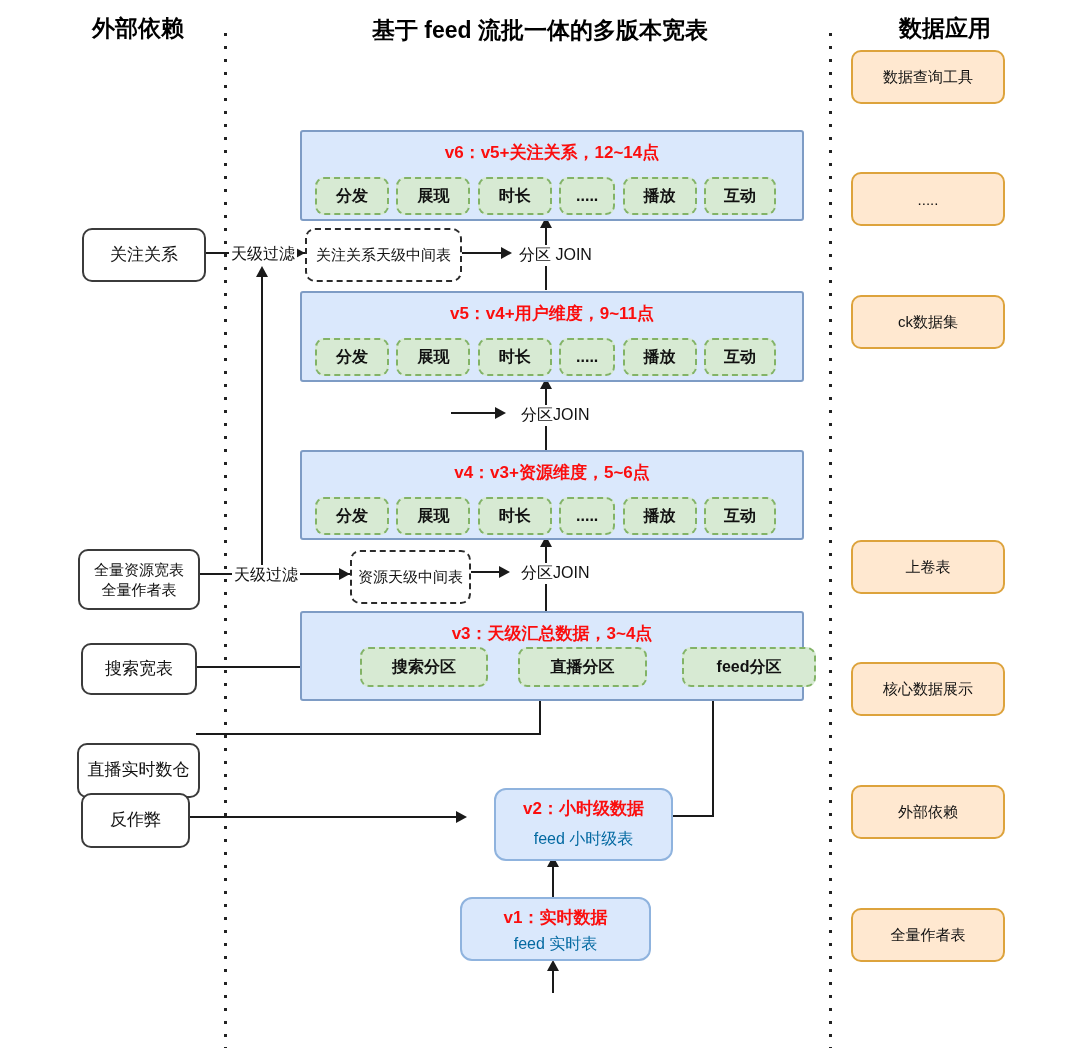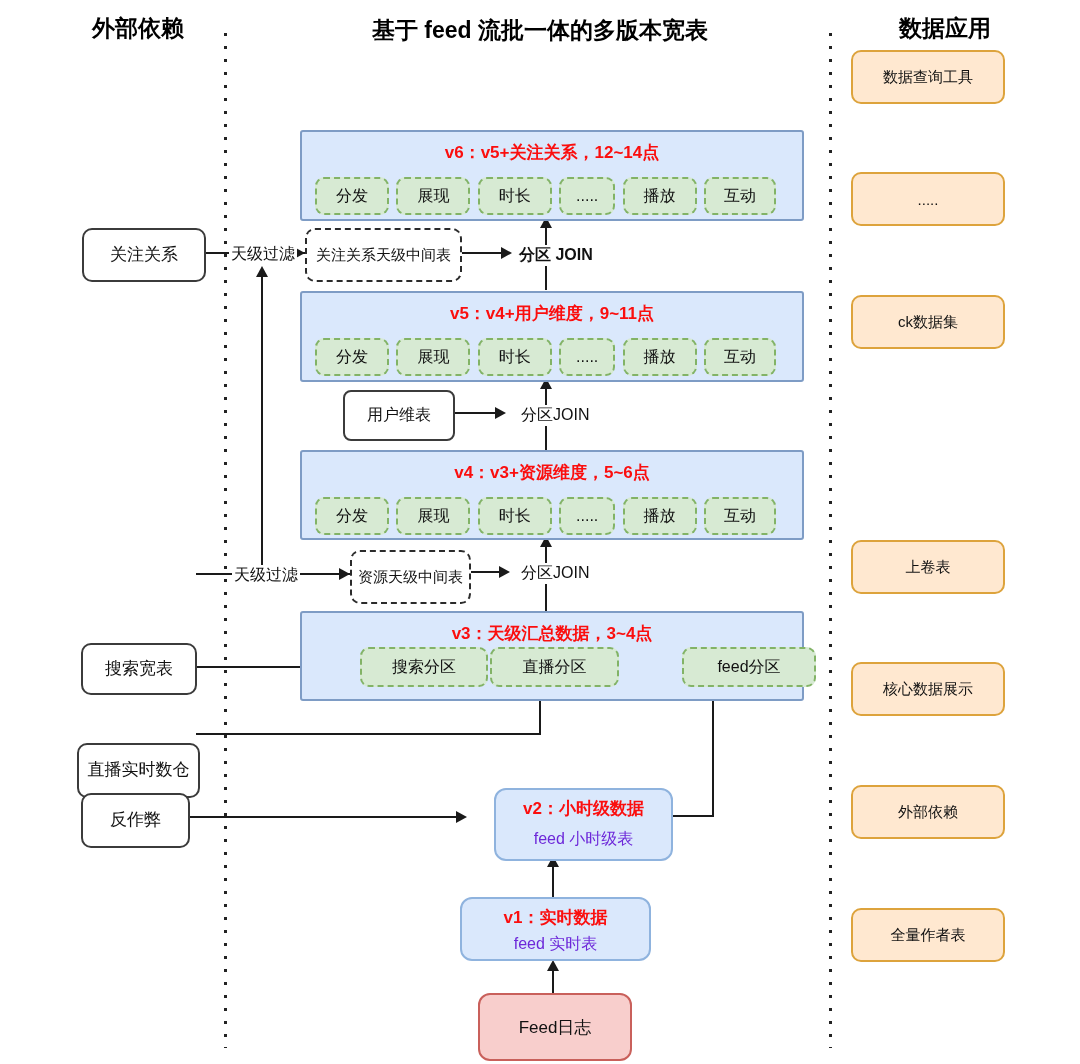--- a/index.html
+++ b/index.html
@@ -26,27 +26,27 @@
 
   .dashbox{position:absolute;background:#fff;border:2px dashed #2b2b2b;border-radius:10px;
     display:flex;align-items:center;justify-content:center;font-size:15px;white-space:nowrap;}
 
   .bluebox{position:absolute;background:var(--blue-fill);border:2px solid var(--blue-border);
     border-radius:3px;}
   .vtitle{text-align:center;font-weight:bold;font-size:17px;color:var(--red-title);margin-top:9px;}
   .chiprow{display:flex;justify-content:space-between;padding:0 26px 0 13px;margin-top:13px;}
   .chip{background:var(--green-fill);border:2px dashed var(--green-border);border-radius:9px;
     height:34px;display:flex;align-items:center;justify-content:center;
-    font-weight:normal;font-size:16px;}
+    font-weight:bold;font-size:16px;}
   .chip.abs{position:absolute;height:36px;margin-left:30px;}
 
   .softblue{position:absolute;background:var(--blue-fill);border:2px solid #8fb3de;
     border-radius:12px;text-align:center;}
   .softblue .t{font-weight:bold;font-size:17px;color:var(--red-title);margin-top:7px;}
-  .softblue .s{font-size:16px;color:#6d28d9;margin-top:9px;}
+  .softblue .s{font-size:16px;color:#0369a1;margin-top:9px;}
 
   .pinkbox{position:absolute;background:var(--pink-fill);border:2px solid var(--pink-border);
     border-radius:12px;display:flex;align-items:center;justify-content:center;font-size:17px;}
 
   .obox{position:absolute;left:851px;width:150px;height:50px;background:var(--orange-fill);
     border:2px solid var(--orange-border);border-radius:10px;
     display:flex;align-items:center;justify-content:center;font-size:15px;white-space:nowrap;}
 
   .line{position:absolute;background:var(--line);}
   .ah-up{position:absolute;width:0;height:0;border-left:6px solid transparent;
@@ -109,26 +109,30 @@
   <div class="ah-up" style="left:707px;top:687px;"></div>
 
   <div class="line" style="left:552px;top:867px;width:2px;height:30px;"></div>
   <div class="ah-up" style="left:547px;top:856px;"></div>
 
   <div class="line" style="left:552px;top:971px;width:2px;height:22px;"></div>
   <div class="ah-up" style="left:547px;top:960px;"></div>
 
   <div class="elabel" style="left:229px;top:244px;">天级过滤</div>
   <div class="elabel" style="left:232px;top:565px;">天级过滤</div>
-  <div class="elabel" style="left:517px;top:245px;font-weight:bold;">分区 JOIN</div>
+  <div class="elabel" style="left:517px;top:245px;">分区 JOIN</div>
   <div class="elabel" style="left:519px;top:405px;">分区JOIN</div>
   <div class="elabel" style="left:519px;top:563px;">分区JOIN</div>
 
   <div class="wbox" style="left:82px;top:228px;width:120px;height:50px;">
     <span>关注关系</span>
+  </div>
+  <div class="wbox small2" style="left:78px;top:549px;width:118px;height:57px;">
+    <span>全量资源宽表</span>
+    <span>全量作者表</span>
   </div>
   <div class="wbox" style="left:81px;top:643px;width:112px;height:48px;">
     <span>搜索宽表</span>
   </div>
   <div class="wbox" style="left:77px;top:709px;width:119px;height:51px;margin-top:34px;">
     <span>直播实时数仓</span>
   </div>
   <div class="wbox" style="left:81px;top:793px;width:105px;height:51px;">
     <span>反作弊</span>
   </div>
@@ -154,60 +158,54 @@
     <div class="chiprow">
       <div class="chip" style="width:70px;">分发</div>
       <div class="chip" style="width:70px;">展现</div>
       <div class="chip" style="width:70px;">时长</div>
       <div class="chip" style="width:52px;">.....</div>
       <div class="chip" style="width:70px;">播放</div>
       <div class="chip" style="width:68px;">互动</div>
     </div>
   </div>
 
-  <div class="wbox" style="left:343px;top:390px;width:108px;height:47px;border-radius:8px;font-size:16px;">
-    <span>用户维表</span>
-  </div>
 
   <div class="bluebox" style="left:300px;top:450px;width:500px;height:86px;">
     <div class="vtitle">v4：v3+资源维度，5~6点</div>
     <div class="chiprow">
       <div class="chip" style="width:70px;">分发</div>
       <div class="chip" style="width:70px;">展现</div>
       <div class="chip" style="width:70px;">时长</div>
       <div class="chip" style="width:52px;">.....</div>
       <div class="chip" style="width:70px;">播放</div>
       <div class="chip" style="width:68px;">互动</div>
     </div>
   </div>
 
   <div class="dashbox" style="left:350px;top:550px;width:117px;height:50px;">
     <span>资源天级中间表</span>
   </div>
 
   <div class="bluebox" style="left:300px;top:611px;width:500px;height:86px;">
     <div class="vtitle">v3：天级汇总数据，3~4点</div>
     <div class="chip abs" style="left:28px;top:34px;width:124px;">搜索分区</div>
-    <div class="chip abs" style="left:158px;top:34px;width:125px;">直播分区</div>
+    <div class="chip abs" style="left:186px;top:34px;width:125px;">直播分区</div>
     <div class="chip abs" style="left:350px;top:34px;width:130px;">feed分区</div>
   </div>
 
   <div class="softblue" style="left:467px;top:788px;width:175px;height:69px;margin-left:27px;">
     <div class="t">v2：小时级数据</div>
     <div class="s">feed 小时级表</div>
   </div>
 
   <div class="softblue" style="left:460px;top:897px;width:187px;height:60px;">
     <div class="t">v1：实时数据</div>
     <div class="s" style="margin-top:5px;">feed 实时表</div>
   </div>
 
-  <div class="pinkbox" style="left:478px;top:993px;width:150px;height:64px;">
-    <span>Feed日志</span>
-  </div>
 
   <div class="obox" style="top:50px;">
       <span>数据查询工具</span>
     </div>
   <div class="obox" style="top:172px;">
       <span>.....</span>
     </div>
   <div class="obox" style="top:295px;">
       <span>ck数据集</span>
     </div>

